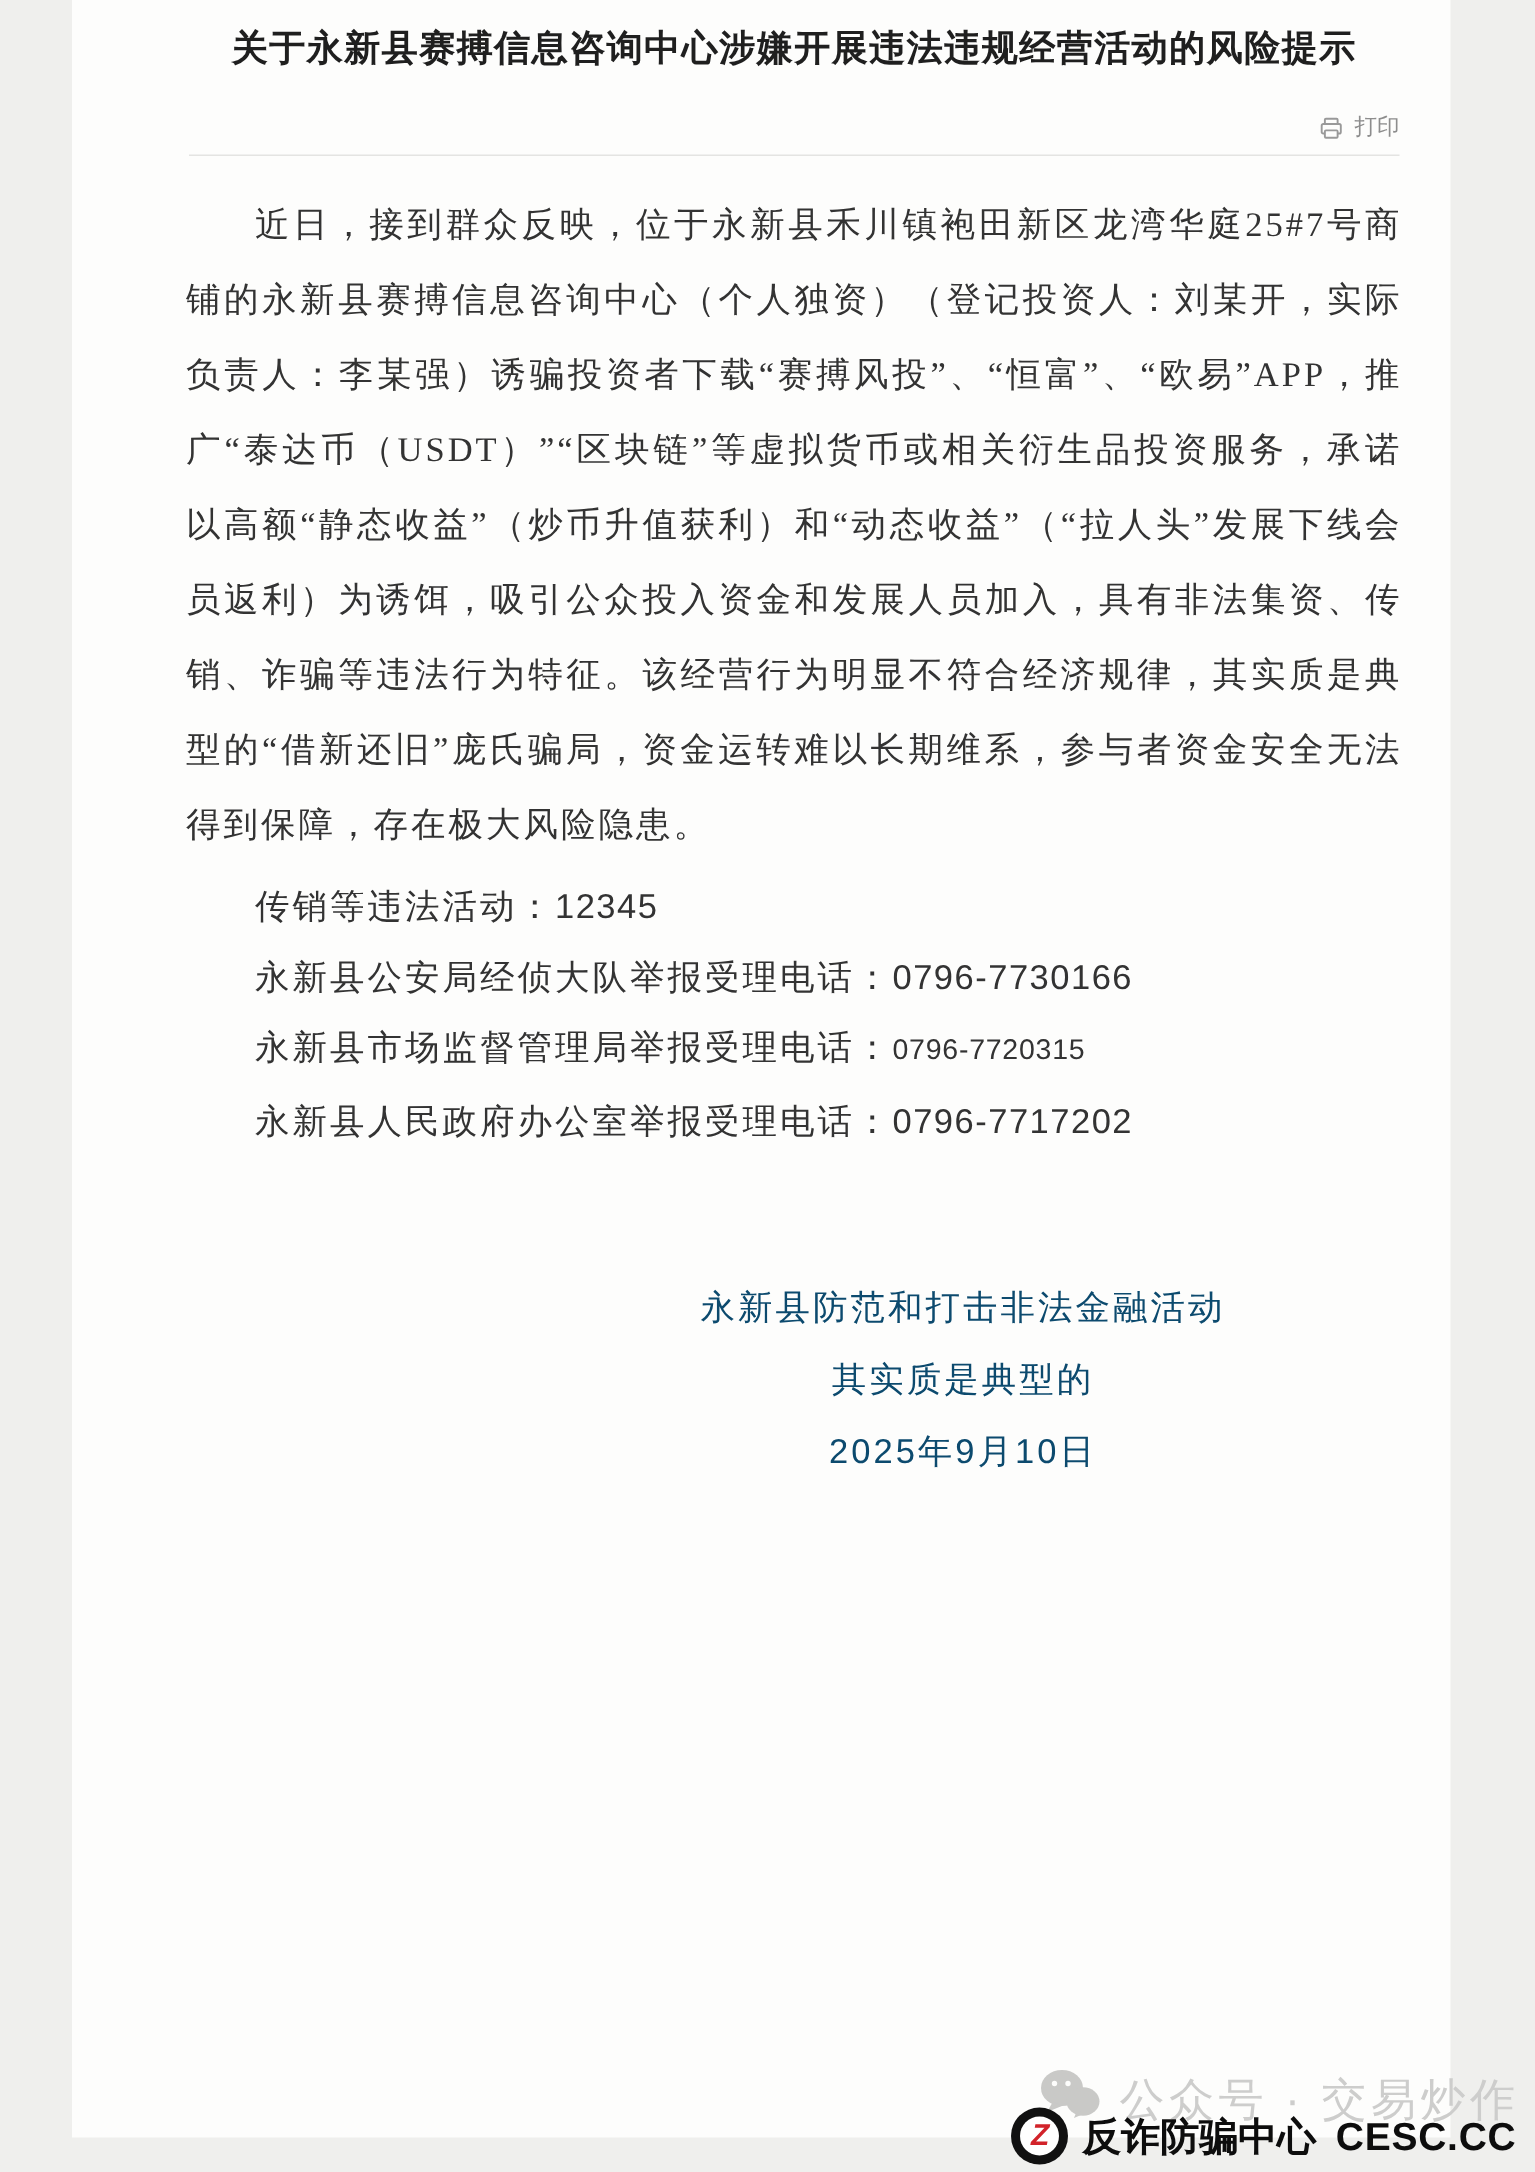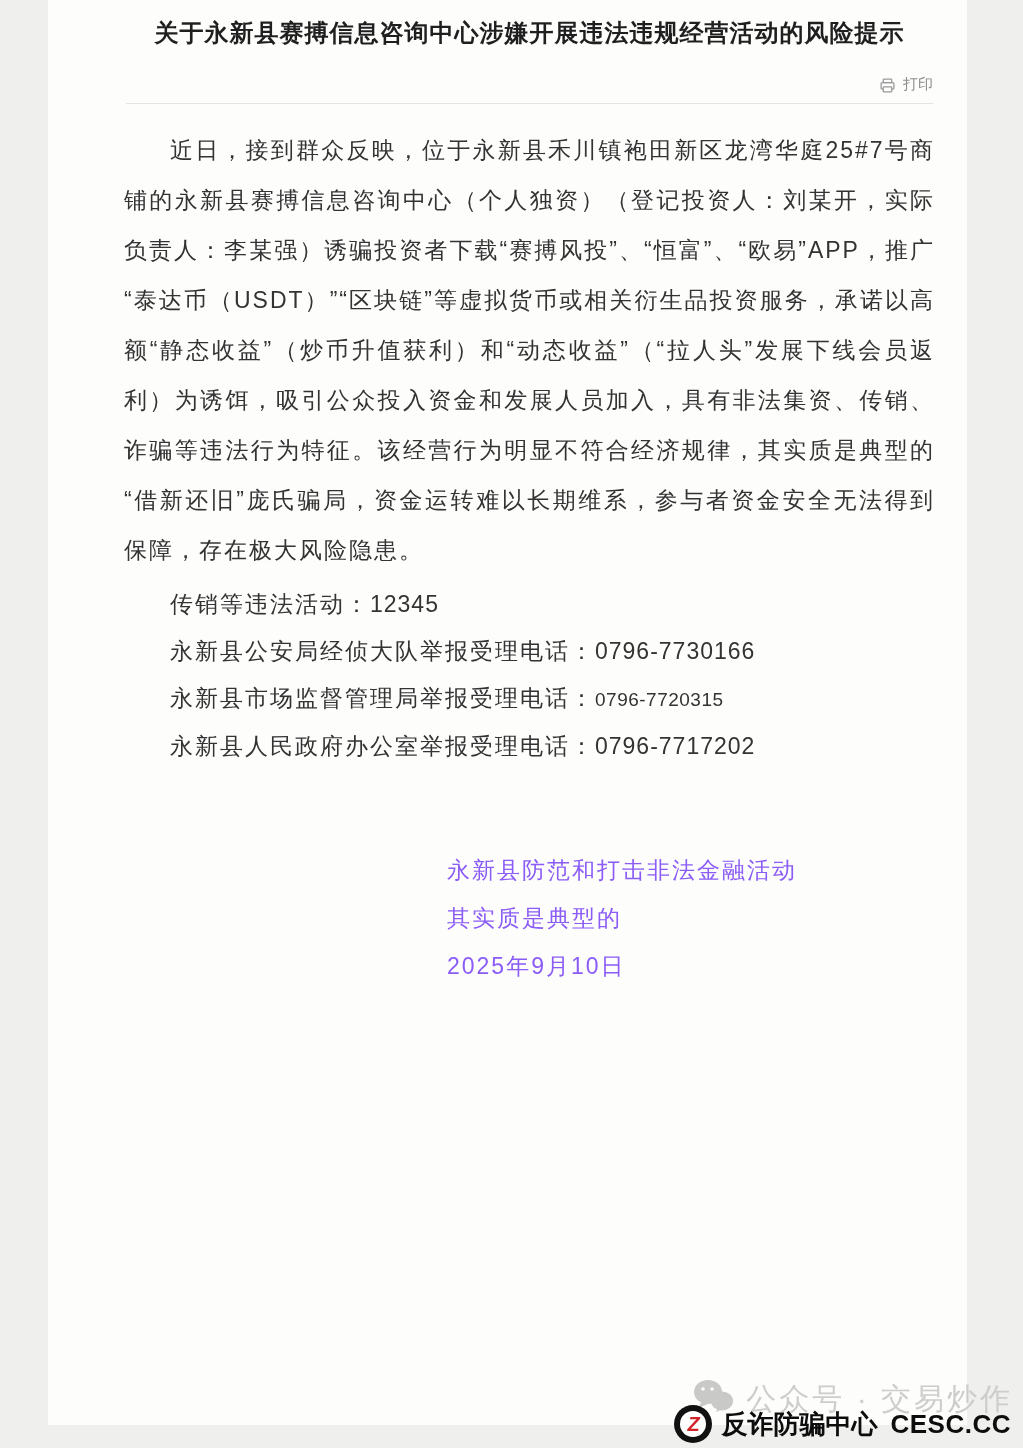--- a/index.html
+++ b/index.html
@@ -50,44 +50,45 @@
     border-top: 1px solid #e4e4e2;
     margin: 9px 2px 0 2px;
   }
   .doc-body {
     margin-top: 21px;
     font-size: 23px;
     line-height: 50px;
     color: #333333;
     letter-spacing: 2px;
     text-align: justify;
+    font-family: Liberation Serif, serif;
   }
   .doc-body p {
     margin: 0;
     text-indent: 2em;
   }
   .hotlines {
     margin-top: 6px;
     font-size: 23px;
     line-height: 47px;
     color: #333333;
     letter-spacing: 2px;
   }
   .hotline-row { padding-left: 2em; }
   .hotline-row .num { letter-spacing: 1px; }
   .hotline-row .num-small { font-size: 19px; letter-spacing: 0.5px; }
   .signature {
     margin-top: 76px;
     margin-left: auto;
     margin-right: 98px;
     width: 390px;
-    text-align: left;
+    text-align: center;
     font-size: 23px;
     line-height: 48px;
-    color: #8b5cf6;
+    color: #0c4a6e;
     letter-spacing: 2px;
   }
   .wm-gray {
     position: absolute;
     right: 10px;
     top: 1378px;
     display: flex;
     align-items: center;
     gap: 12px;
     color: #cdcdcc;

